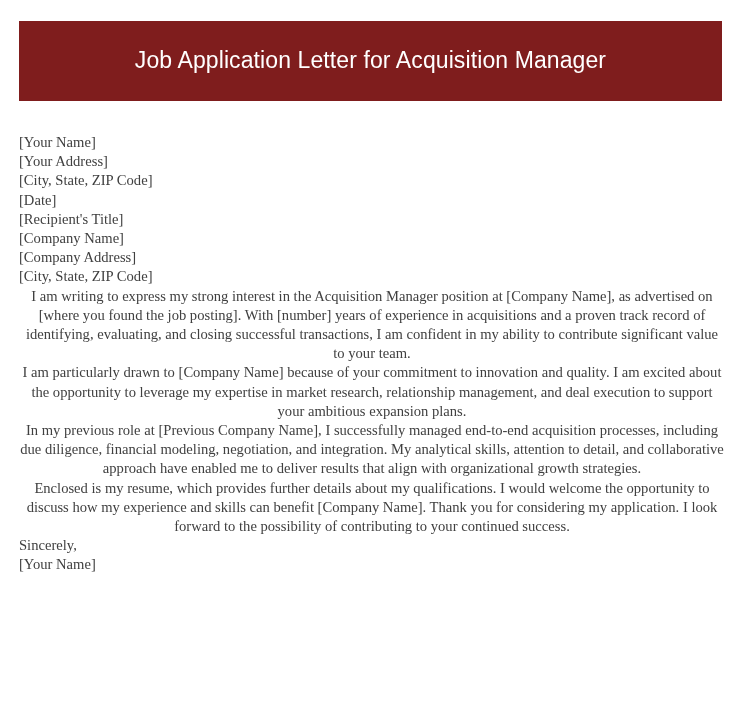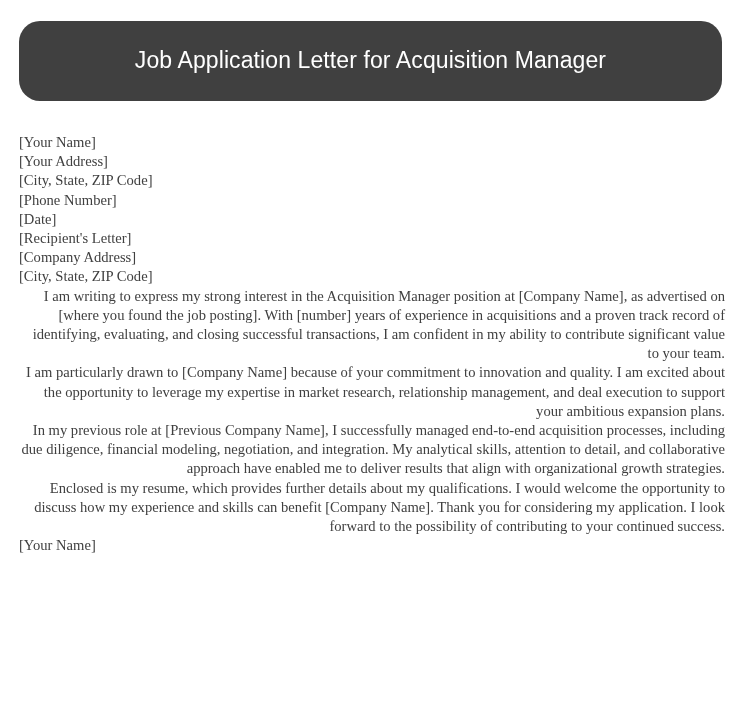--- a/index.html
+++ b/index.html
@@ -20,26 +20,25 @@
     height: 705px;
     background: #ffffff;
     box-sizing: border-box;
   }
   .doc-header {
     position: absolute;
     left: 19px;
     top: 21px;
     width: 703px;
     height: 80px;
-    background: #404040;
+    background: #7f1d1d;
     display: flex;
     align-items: center;
     justify-content: center;
     box-sizing: border-box;
-    border-radius: 21px;
   }
   .doc-header-title {
     color: #ffffff;
     font-family: "Liberation Sans", sans-serif;
     font-size: 23px;
     font-weight: 400;
     line-height: 1.2;
     letter-spacing: 0.1px;
     text-align: center;
     white-space: nowrap;
@@ -60,51 +59,52 @@
     padding: 0;
   }
   .letter-line {
     display: block;
     white-space: nowrap;
   }
   .letter-para {
     display: block;
     margin: 0;
     padding: 0;
-    text-align: right;
+    text-align: center;
   }
 </style>
 </head>
 <body>
 
 <div class="page">
 
   <div class="doc-header">
     <div class="doc-header-title">Job Application Letter for Acquisition Manager</div>
   </div>
 
   <div class="letter-body">
 
     <div class="letter-block">
       <span class="letter-line">[Your Name]</span>
       <span class="letter-line">[Your Address]</span>
       <span class="letter-line">[City, State, ZIP Code]</span>
-      <span class="letter-line">[Phone Number]</span>
       <span class="letter-line">[Date]</span>
     </div>
 
     <div class="letter-block">
-      <span class="letter-line">[Recipient's Letter]</span>
+      <span class="letter-line">[Recipient's Title]</span>
+      <span class="letter-line">[Company Name]</span>
       <span class="letter-line">[Company Address]</span>
       <span class="letter-line">[City, State, ZIP Code]</span>
     </div>
 
 
     <p class="letter-para">I am writing to express my strong interest in the Acquisition Manager position at [Company Name], as advertised on [where you found the job posting]. With [number] years of experience in acquisitions and a proven track record of identifying, evaluating, and closing successful transactions, I am confident in my ability to contribute significant value to your team.</p>
     <p class="letter-para">I am particularly drawn to [Company Name] because of your commitment to innovation and quality. I am excited about the opportunity to leverage my expertise in market research, relationship management, and deal execution to support your ambitious expansion plans.</p>
     <p class="letter-para">In my previous role at [Previous Company Name], I successfully managed end-to-end acquisition processes, including due diligence, financial modeling, negotiation, and integration. My analytical skills, attention to detail, and collaborative approach have enabled me to deliver results that align with organizational growth strategies.</p>
     <p class="letter-para">Enclosed is my resume, which provides further details about my qualifications. I would welcome the opportunity to discuss how my experience and skills can benefit [Company Name]. Thank you for considering my application. I look forward to the possibility of contributing to your continued success.</p>
 
+    <span class="letter-line">Sincerely,</span>
     <span class="letter-line">[Your Name]</span>
 
   </div>
 
 </div>
 
 </body></html>

